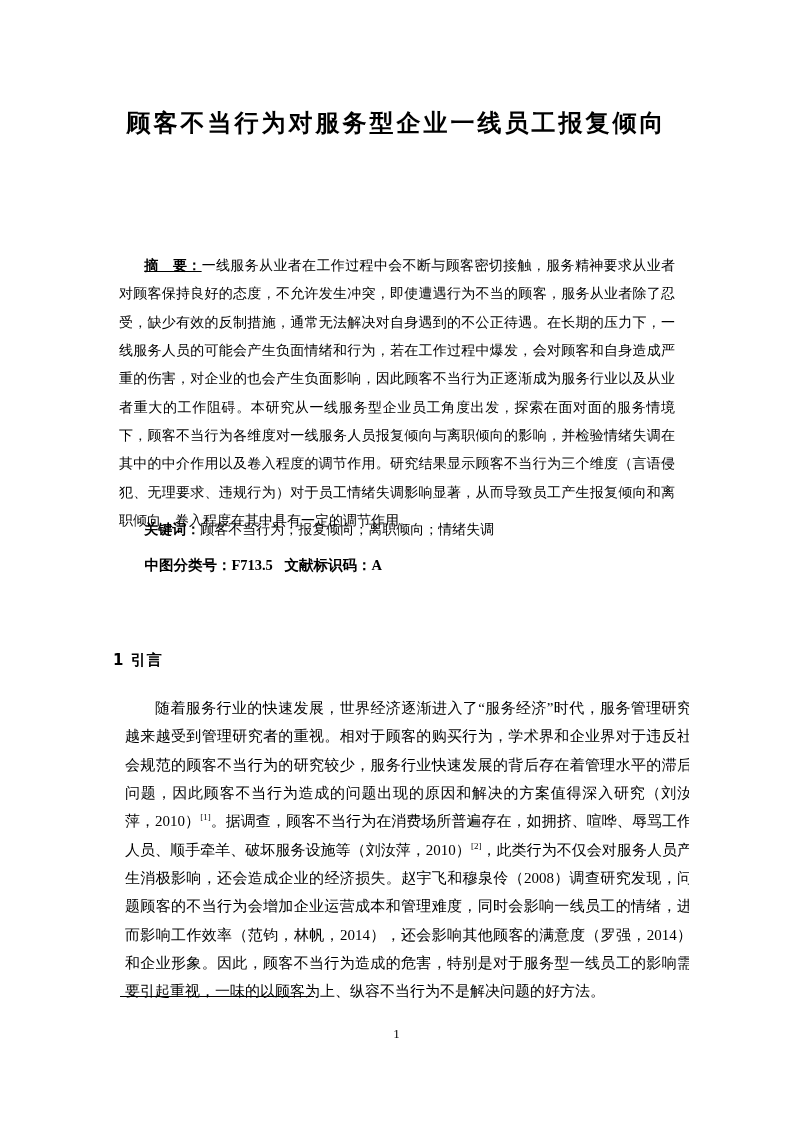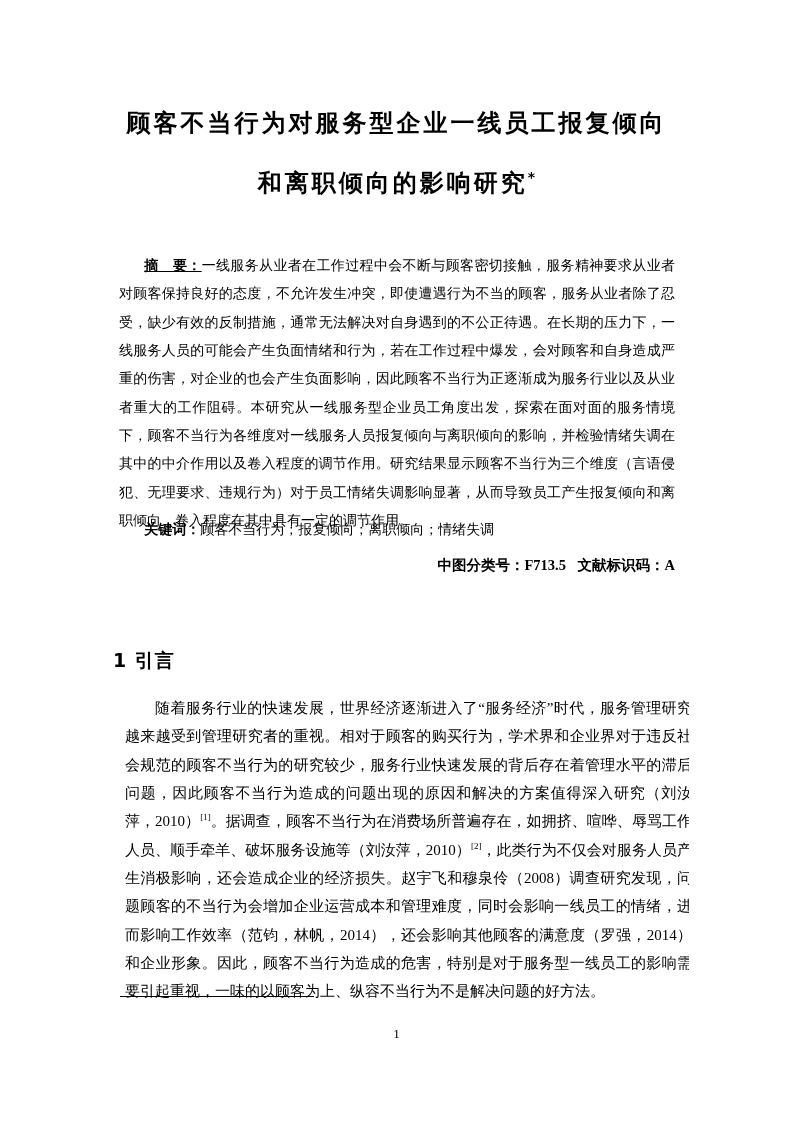--- a/index.html
+++ b/index.html
@@ -62,31 +62,30 @@
   .clc-line {
     position: absolute;
     top: 551px;
     left: 119px;
     width: 556px;
     font-size: 14.5px;
     line-height: 28px;
     font-weight: bold;
     margin: 0;
     text-indent: 1.75em;
-    text-align: right;
   }
   .clc-line .clc-value { margin-right: 0.8em; }
   .section-heading {
     position: absolute;
     top: 645px;
     left: 113px;
     width: 567px;
     font-family: "DejaVu Sans", "Liberation Sans", sans-serif;
     font-weight: bold;
-    font-size: 19px;
+    font-size: 15px;
     line-height: 30px;
     margin: 0;
     letter-spacing: 1px;
   }
   .intro-paragraph {
     position: absolute;
     top: 682px;
     left: 113px;
     width: 567px;
     font-size: 15px;
@@ -121,23 +120,20 @@
 </style>
 </head>
 <body>
 
 <div class="page">
 
   <h1 class="title title-line1">
     <span>顾客不当行为对服务型企业一线员工报复倾向</span>
   </h1>
 
-  <h1 class="title title-line2">
-    <span>和离职倾向的影响研究</span><sup>*</sup>
-  </h1>
 
   <p class="abstract-block">
     <span class="abs-label">摘　要：</span><span>一线服务从业者在工作过程中会不断与顾客密切接触，服务精神要求从业者对顾客保持良好的态度，不允许发生冲突，即使遭遇行为不当的顾客，服务从业者除了忍受，缺少有效的反制措施，通常无法解决对自身遇到的不公正待遇。在长期的压力下，一线服务人员的可能会产生负面情绪和行为，若在工作过程中爆发，会对顾客和自身造成严重的伤害，对企业的也会产生负面影响，因此顾客不当行为正逐渐成为服务行业以及从业者重大的工作阻碍。本研究从一线服务型企业员工角度出发，探索在面对面的服务情境下，顾客不当行为各维度对一线服务人员报复倾向与离职倾向的影响，并检验情绪失调在其中的中介作用以及卷入程度的调节作用。研究结果显示顾客不当行为三个维度（言语侵犯、无理要求、违规行为）对于员工情绪失调影响显著，从而导致员工产生报复倾向和离职倾向，卷入程度在其中具有一定的调节作用。</span>
   </p>
 
   <p class="keywords-line">
     <span class="kw-label">关键词：</span><span>顾客不当行为；报复倾向；离职倾向；情绪失调</span>
   </p>
 
   <p class="clc-line">

